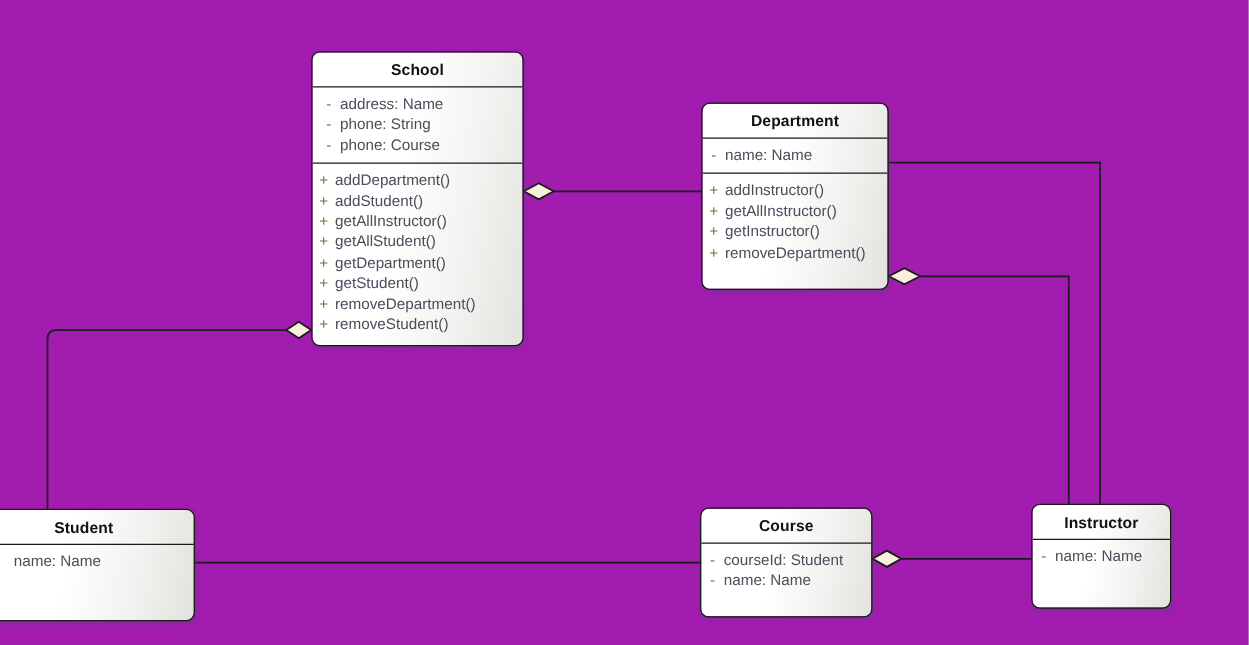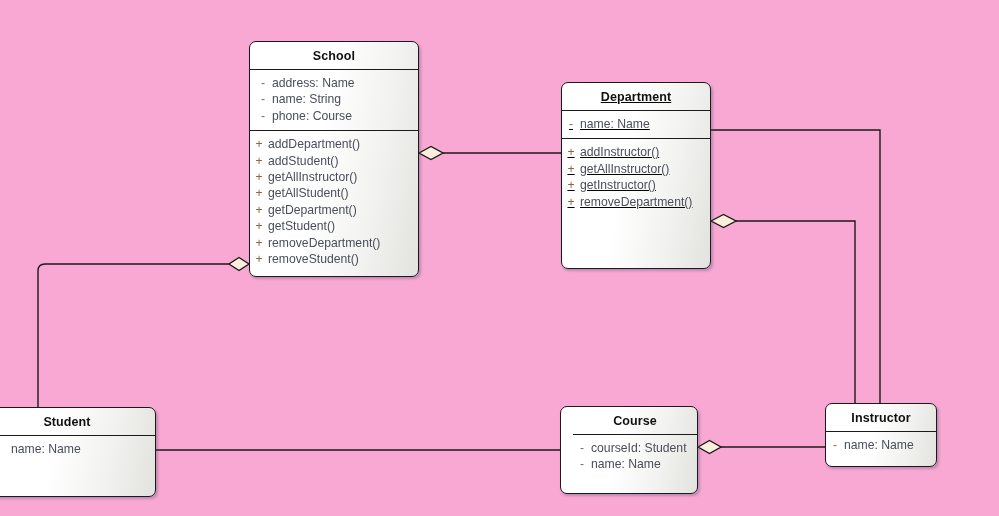--- a/index.html
+++ b/index.html
@@ -8,21 +8,21 @@
     padding: 0;
     background: #dfe3f0;
   }
   body {
     font-family: "Liberation Sans", sans-serif;
   }
   #canvas {
     position: relative;
     width: 999px;
     height: 516px;
-    background: #f9a8d4;
+    background: #a21caf;
     overflow: hidden;
   }
   #edge-layer {
     position: absolute;
     left: 0;
     top: 0;
     width: 999px;
     height: 516px;
     pointer-events: none;
   }
@@ -63,24 +63,24 @@
     text-align: center;
     color: #8a6a3a;
     font-size: 12.2px;
   }
   .mname {
     color: #4a4e5b;
   }
   
   #class-school      { left: 249px; top: 41px;  width: 170px; height: 236px; }
   #class-school .compartment.attrs  { padding-left: 4px; }
-  #class-department  { left: 561px; top: 82px;  width: 150px; height: 187px; text-decoration: underline; }
+  #class-department  { left: 561px; top: 82px;  width: 150px; height: 150px; }
   #class-student     { left: -22px; top: 407px; width: 178px; height: 90px; }
-  #class-course      { left: 560px; top: 406px; width: 138px; height: 88px; padding-left: 12px; }
-  #class-instructor  { left: 825px; top: 403px; width: 112px; height: 64px; }
+  #class-course      { left: 560px; top: 406px; width: 138px; height: 88px; }
+  #class-instructor  { left: 825px; top: 403px; width: 112px; height: 84px; }
   
   #class-student .member { padding-left: 0; }
   #class-student .compartment.attrs { padding-left: 32px; }
 </style>
 </head>
 <body>
 
 <div id="canvas">
 
   <svg id="edge-layer" viewBox="0 0 999 516" xmlns="http://www.w3.org/2000/svg">
@@ -108,21 +108,21 @@
 
   <div class="uml-class" id="class-school">
     <div class="uml-title">School</div>
     <div class="compartment attrs">
       <div class="member">
         <span class="vis">-</span>
         <span class="mname">address: Name</span>
       </div>
       <div class="member">
         <span class="vis">-</span>
-        <span class="mname">name: String</span>
+        <span class="mname">phone: String</span>
       </div>
       <div class="member">
         <span class="vis">-</span>
         <span class="mname">phone: Course</span>
       </div>
     </div>
     <div class="compartment methods">
       <div class="member">
         <span class="vis">+</span>
         <span class="mname">addDepartment()</span>

